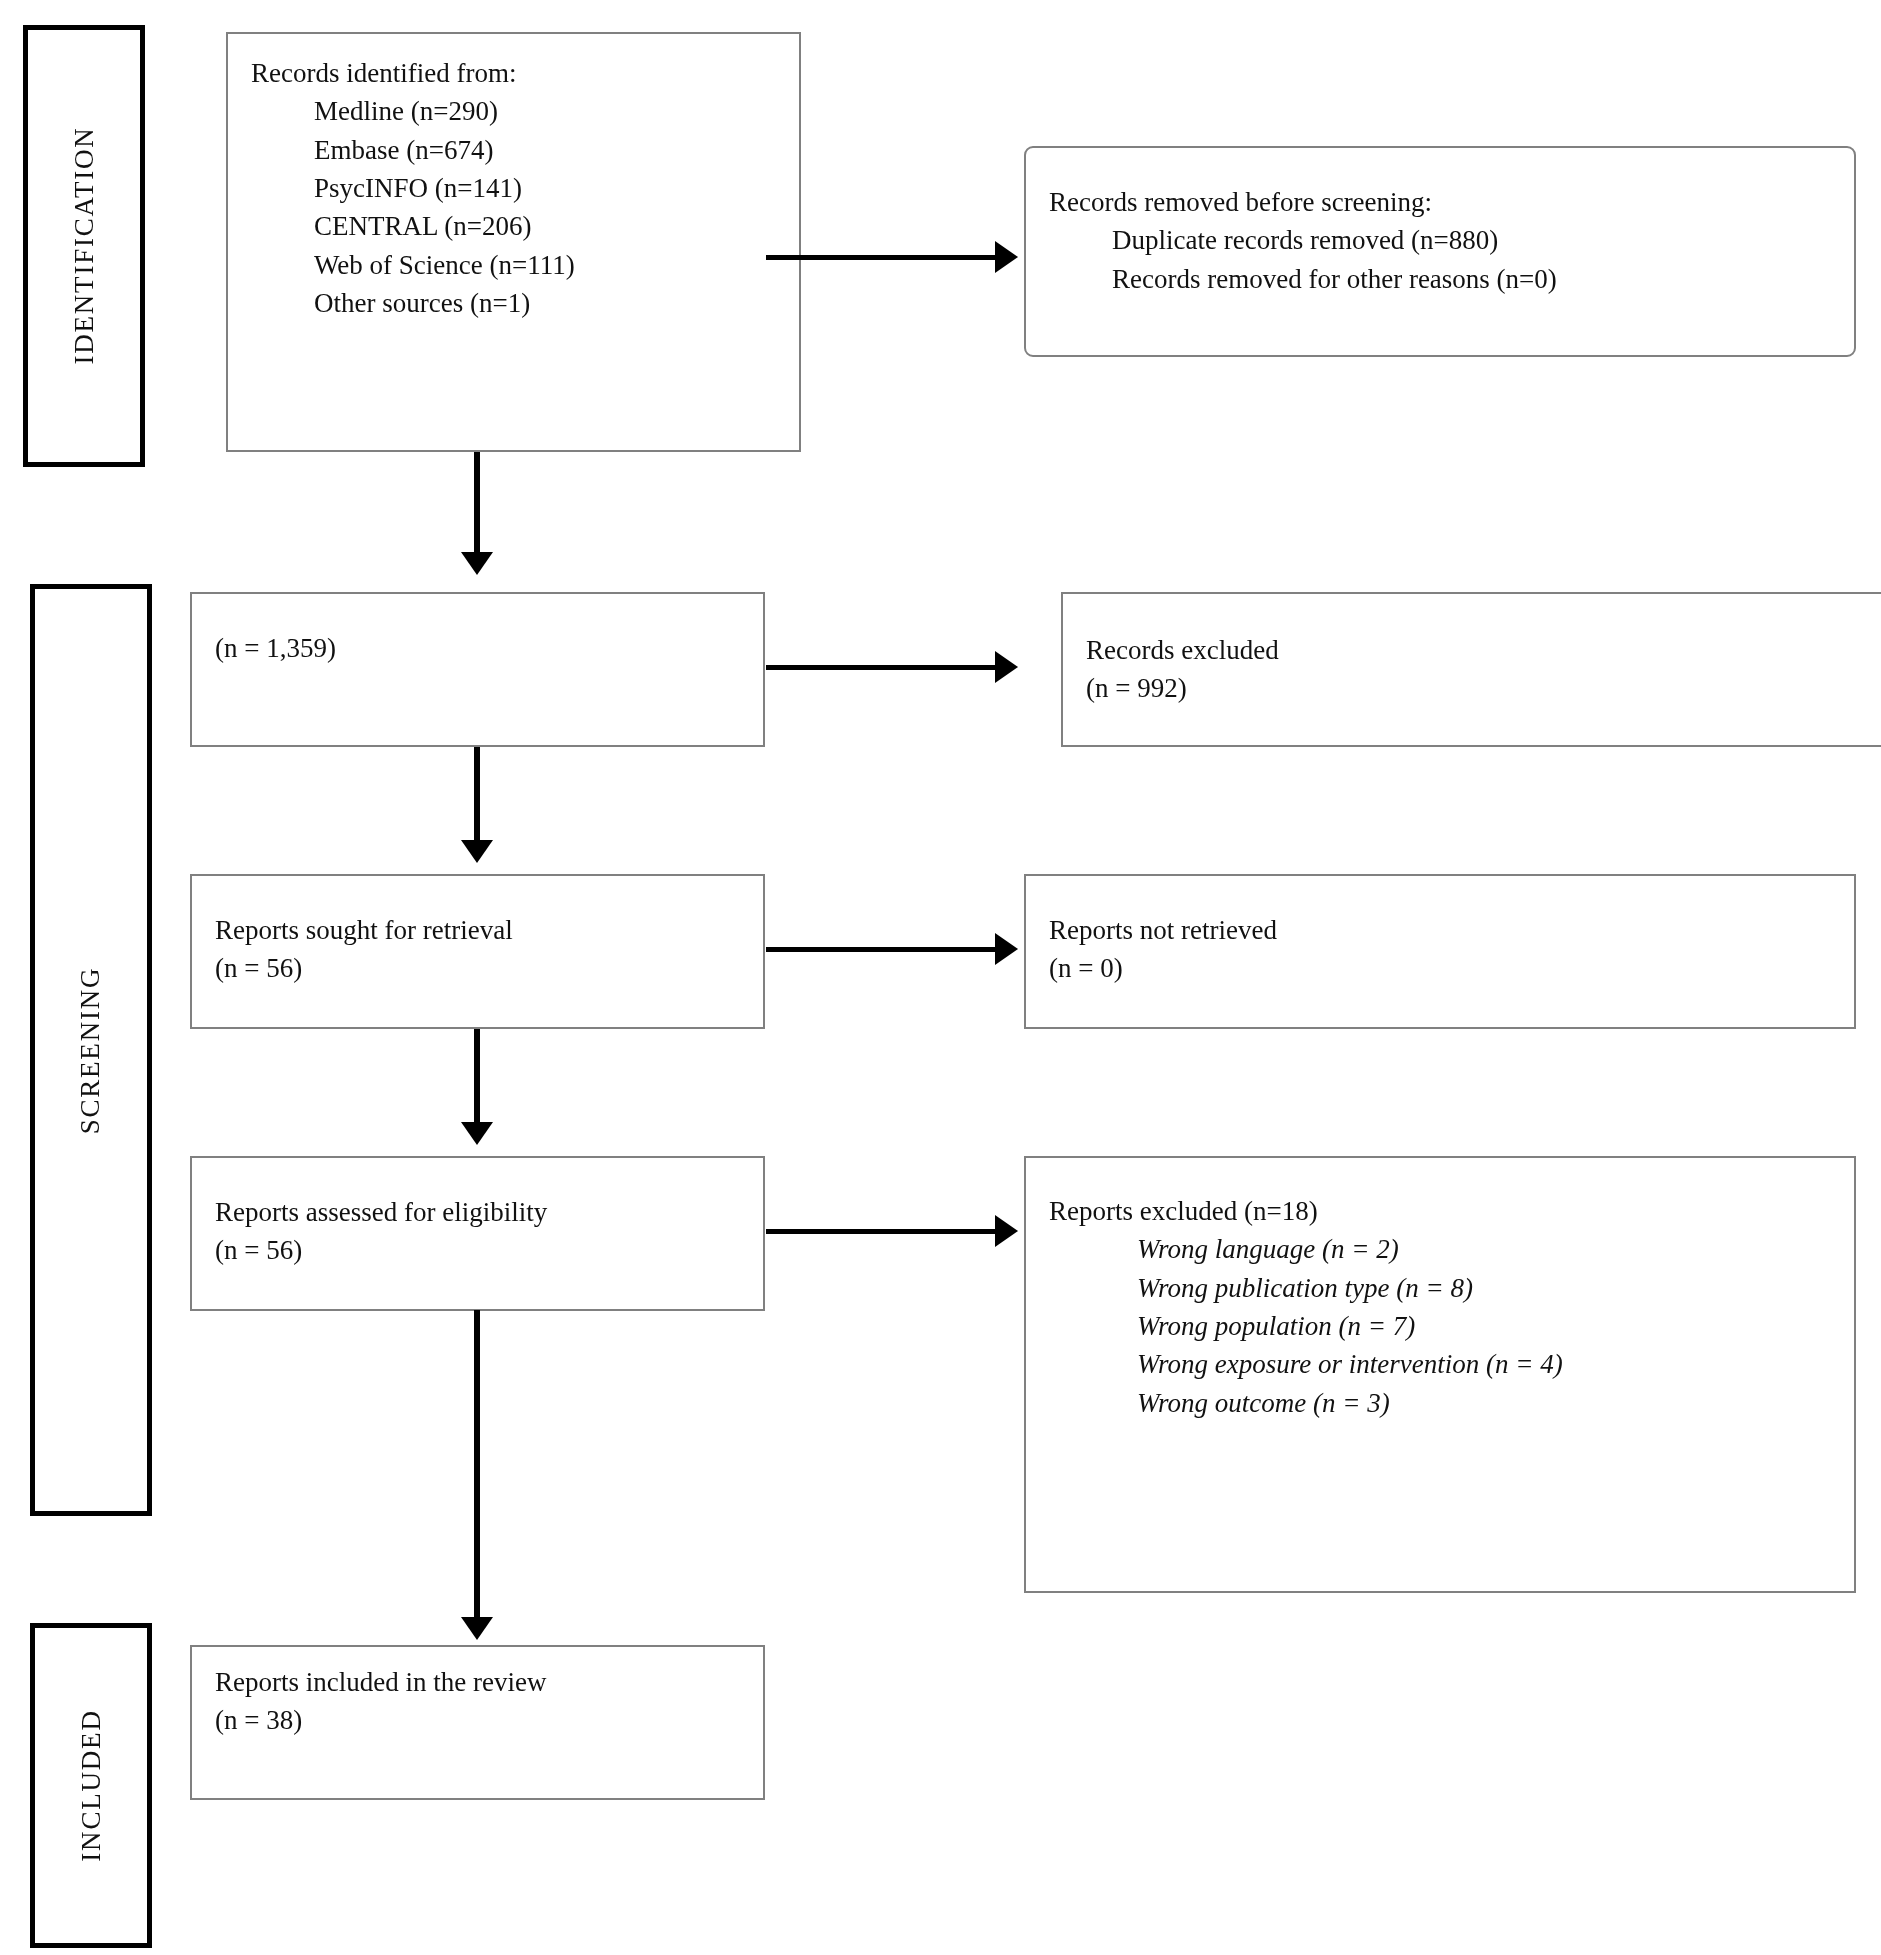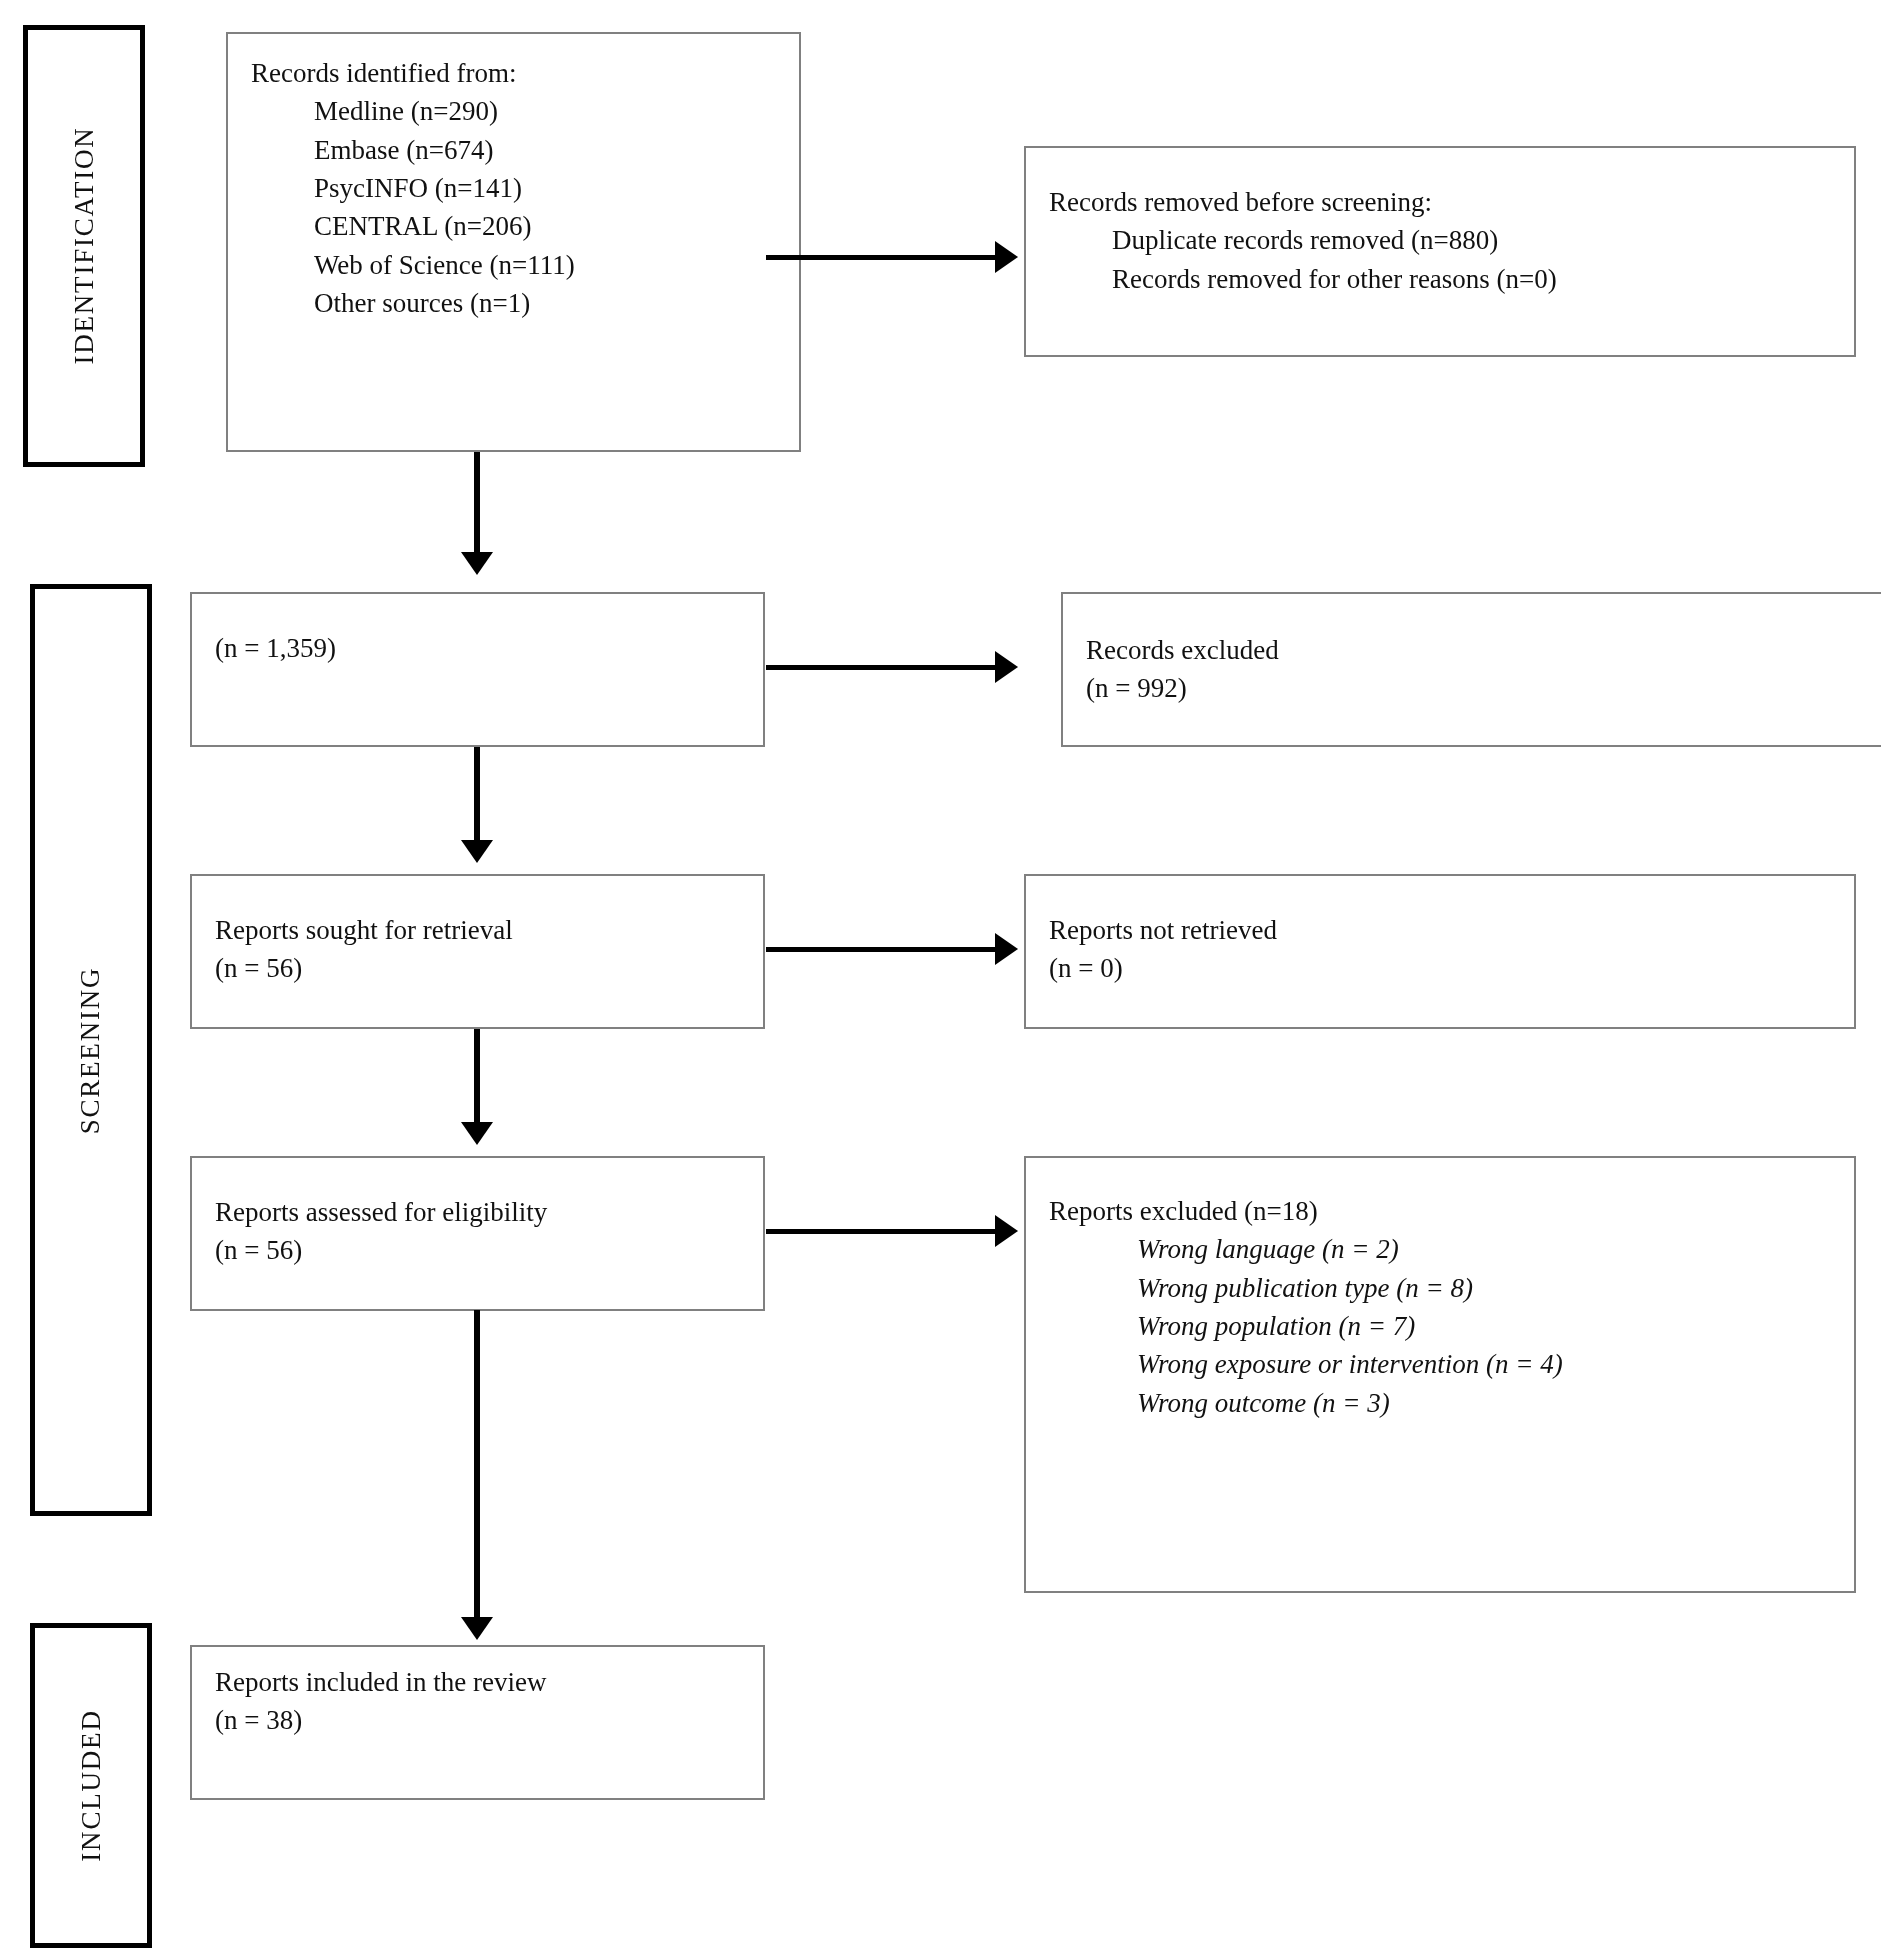--- a/index.html
+++ b/index.html
@@ -45,21 +45,21 @@
 <div class="box" style="left:190px;top:32px;width:575px;height:420px;margin-left:36px;">
   <div class="line">Records identified from:</div>
   <div class="line sub">Medline (n=290)</div>
   <div class="line sub">Embase (n=674)</div>
   <div class="line sub">PsycINFO (n=141)</div>
   <div class="line sub">CENTRAL (n=206)</div>
   <div class="line sub">Web of Science (n=111)</div>
   <div class="line sub">Other sources (n=1)</div>
 </div>
 
-<div class="box" style="left:1024px;top:146px;width:832px;height:211px;padding-top:35px;">
+<div class="box" style="left:1024px;top:146px;width:832px;height:211px;padding-top:35px;border-radius:9px;">
   <div class="line">Records removed before screening:</div>
   <div class="line sub">Duplicate records removed (n=880)</div>
   <div class="line sub">Records removed for other reasons (n=0)</div>
 </div>
 
 <div class="h-arrow" style="left:766px;top:255px;width:236px;"></div>
 <div class="h-head" style="left:995px;top:241px;"></div>
 
 <div class="v-arrow" style="left:474px;top:452px;height:108px;"></div>
 <div class="v-head" style="left:461px;top:552px;"></div>

